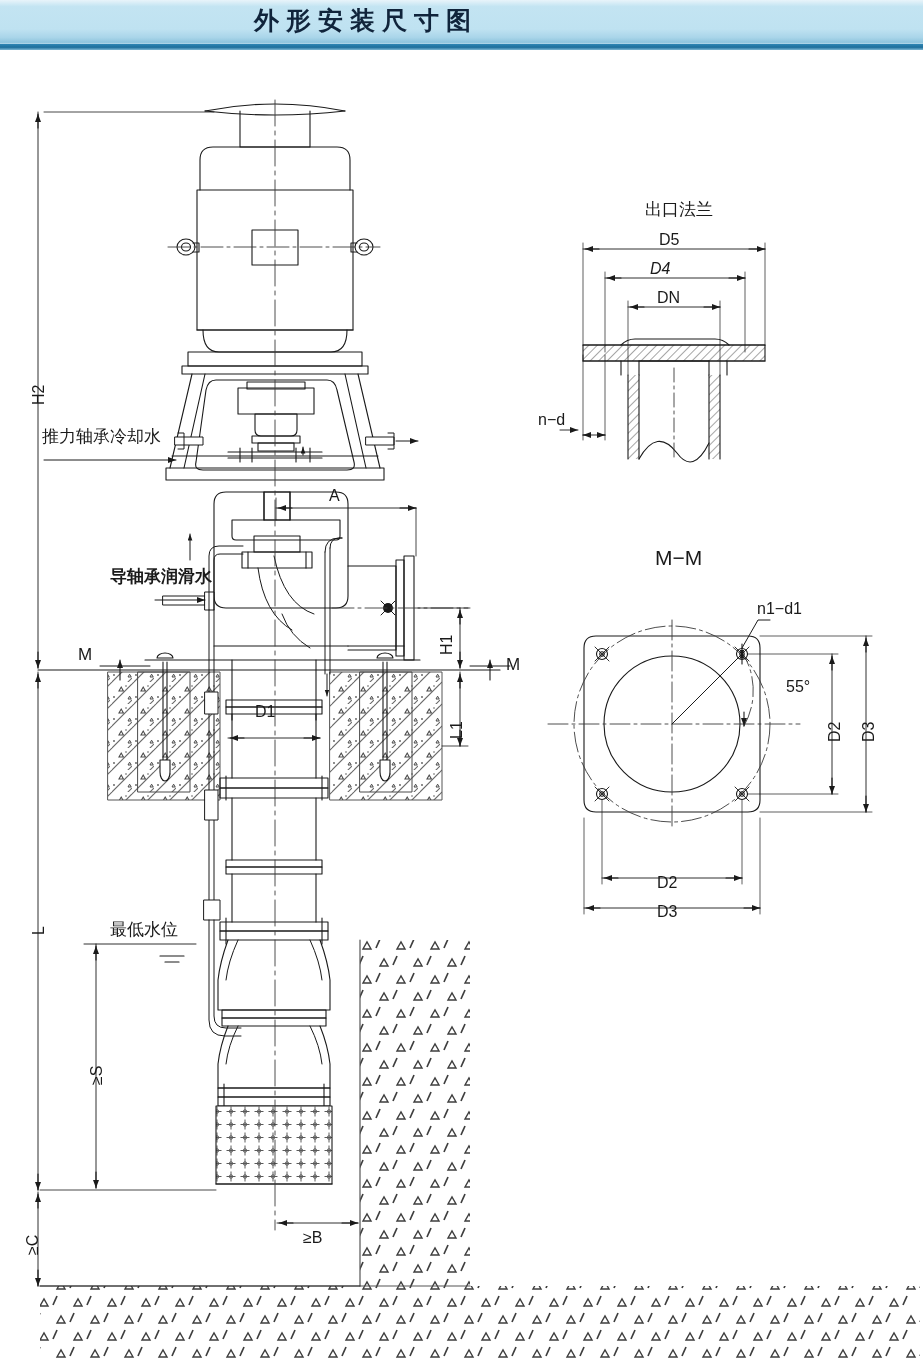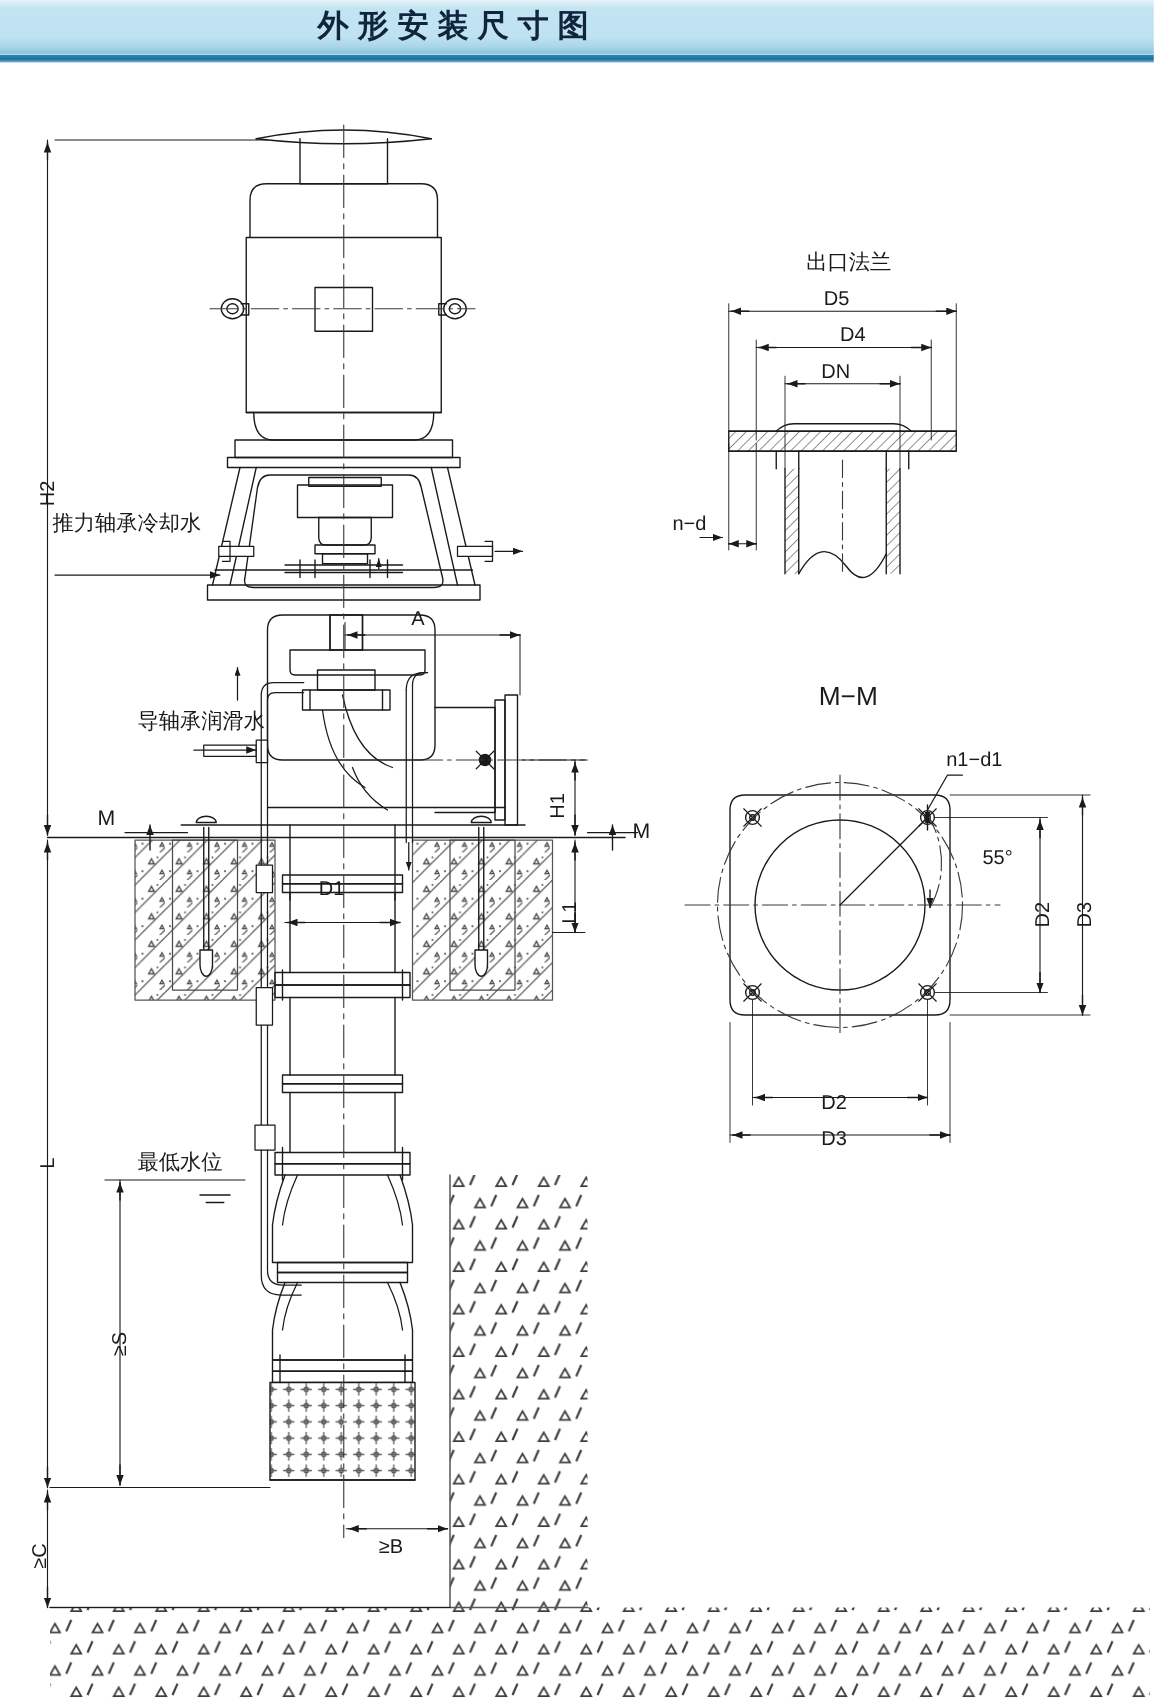--- a/index.html
+++ b/index.html
@@ -488,30 +488,30 @@
 <div class="lbl dim rot" style="left:30px;top:405px;">H2</div>
 <div class="lbl dim rot" style="left:30px;top:935px;">L</div>
 <div class="lbl dim rot" style="left:24px;top:1255px;">≥C</div>
 <div class="lbl dim rot" style="left:88px;top:1085px;">≥S</div>
 <div class="lbl dim" style="left:303px;top:1229px;">≥B</div>
 <div class="lbl dim" style="left:329px;top:487px;">A</div>
 <div class="lbl dim rot" style="left:438px;top:655px;">H1</div>
 <div class="lbl dim rot" style="left:448px;top:739px;">L1</div>
 <div class="lbl dim" style="left:255px;top:703px;">D1</div>
 
-<div class="lbl cn" style="left:42px;top:407px;">推力轴承冷却水</div>
-<div class="lbl cn" style="left:110px;top:565px;">导轴承润滑水</div>
+<div class="lbl cn" style="left:42px;top:425px;">推力轴承冷却水</div>
+<div class="lbl cn" style="left:110px;top:565px;font-weight:bold;">导轴承润滑水</div>
 <div class="lbl cn" style="left:110px;top:918px;">最低水位</div>
 
 <div class="lbl dim" style="left:78px;top:645px;font-size:17px;">M</div>
 <div class="lbl dim" style="left:506px;top:655px;font-size:17px;">M</div>
 
 <div class="lbl cn" style="left:645px;top:198px;">出口法兰</div>
 <div class="lbl dim" style="left:659px;top:231px;text-align:center;">D5</div>
-<div class="lbl dim" style="left:672px;top:260px;">D4</div>
+<div class="lbl dim" style="left:650px;top:260px;font-style:italic;">D4</div>
 <div class="lbl dim" style="left:657px;top:289px;">DN</div>
 <div class="lbl dim" style="left:538px;top:411px;">n−d</div>
 
 <div class="lbl dim" style="left:655px;top:546px;font-size:21px;">M−M</div>
 <div class="lbl dim" style="left:757px;top:600px;text-align:center;">n1−d1</div>
 <div class="lbl dim" style="left:786px;top:678px;">55°</div>
 <div class="lbl dim rot" style="left:826px;top:742px;">D2</div>
 <div class="lbl dim rot" style="left:860px;top:742px;">D3</div>
 <div class="lbl dim" style="left:657px;top:874px;">D2</div>
 <div class="lbl dim" style="left:657px;top:903px;">D3</div>

